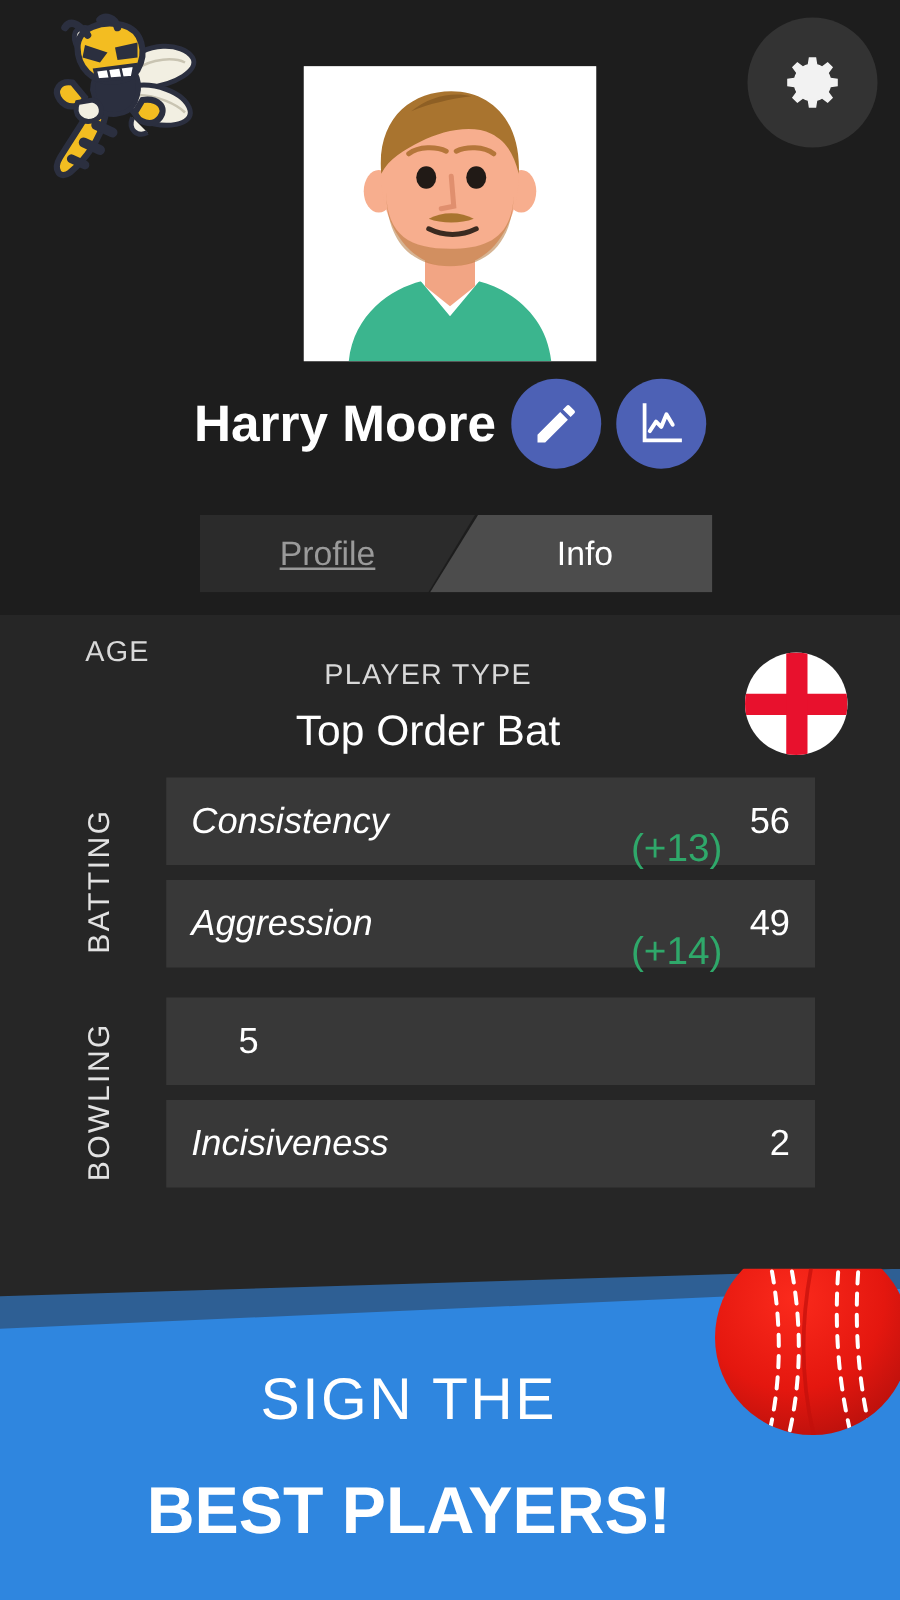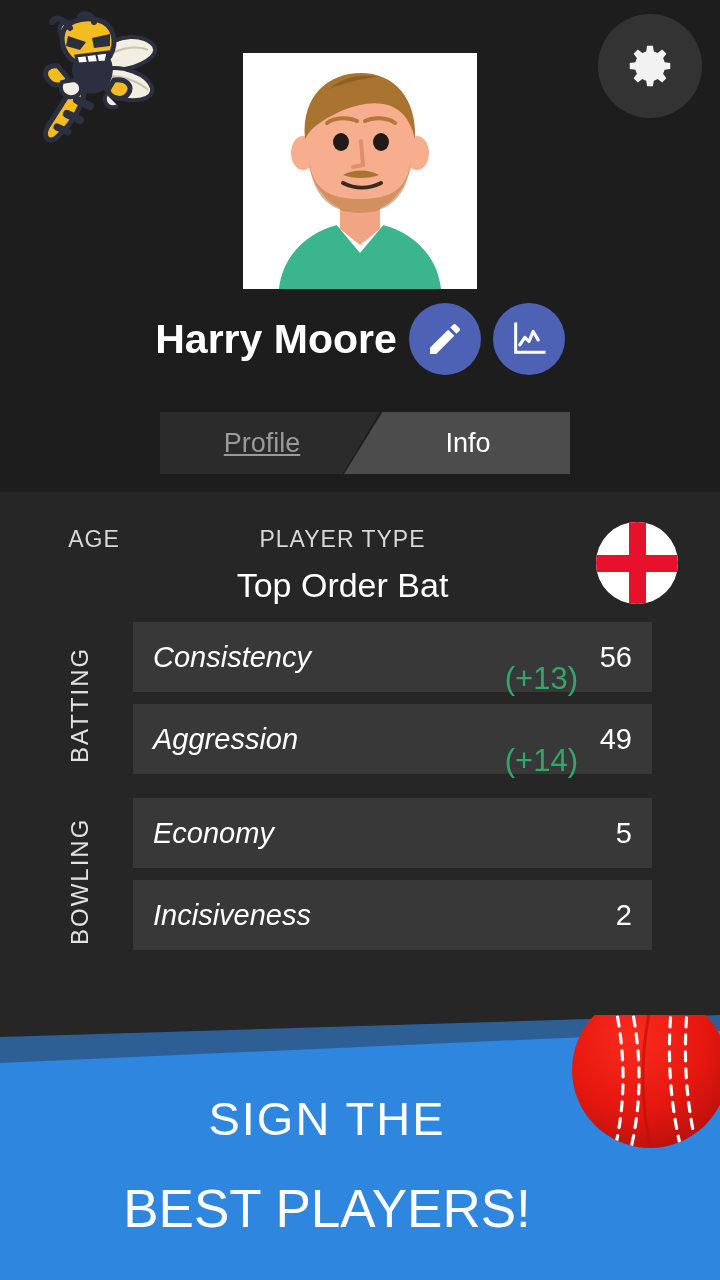--- a/index.html
+++ b/index.html
@@ -72,21 +72,21 @@
   
   .content {
     position:absolute; left:0; top:492px; width:720px; height:788px;
     background:#262626;
   }
 
   .meta-row {
     position:relative; height:130px;
   }
   .meta-col { position:absolute; text-align:center; }
-  .meta-age { left:30px; top:34px; width:128px; }
+  .meta-age { left:30px; top:16px; width:128px; }
   .meta-type { left:180px; top:34px; width:325px; }
   .meta-label {
     font-size:23px; color:#d8d8d8; letter-spacing:1px;
   }
   .meta-value {
     font-size:34px; color:#ffffff; margin-top:13px;
   }
   .flag-badge {
     position:absolute; right:42px; top:30px;
     width:82px; height:82px; border-radius:50%;
@@ -138,21 +138,21 @@
   }
   .banner-text {
     position:absolute; left:0; top:0; width:654px; height:265px;
     display:flex; flex-direction:column; align-items:center; justify-content:center;
     padding-top:34px;
   }
   .banner-line1 {
     font-size:47px; color:#ffffff; letter-spacing:2px; font-weight:normal;
   }
   .banner-line2 {
-    font-size:53px; color:#ffffff; letter-spacing:0px; font-weight:normal;
+    font-size:53px; color:#ffffff; letter-spacing:0px; font-weight:bold;
     margin-top:32px;
   }
   .cricket-ball {
     position:absolute; right:-10px; top:-25px;
     width:160px; height:160px;
   }
 </style>
 </head>
 <body>
 
@@ -292,21 +292,20 @@
           <span class="stat-delta">(+14)</span>
           <span class="stat-value">49</span>
         </div>
       </div>
     </div>
 
     <div class="group group-bowling">
       <div class="group-label">BOWLING</div>
       <div class="rows">
         <div class="stat-row">
-          <span class="stat-name">Economy</span>
           <span class="stat-delta"></span>
           <span class="stat-value">5</span>
         </div>
         <div class="stat-row">
           <span class="stat-name">Incisiveness</span>
           <span class="stat-delta"></span>
           <span class="stat-value">2</span>
         </div>
       </div>
     </div>

